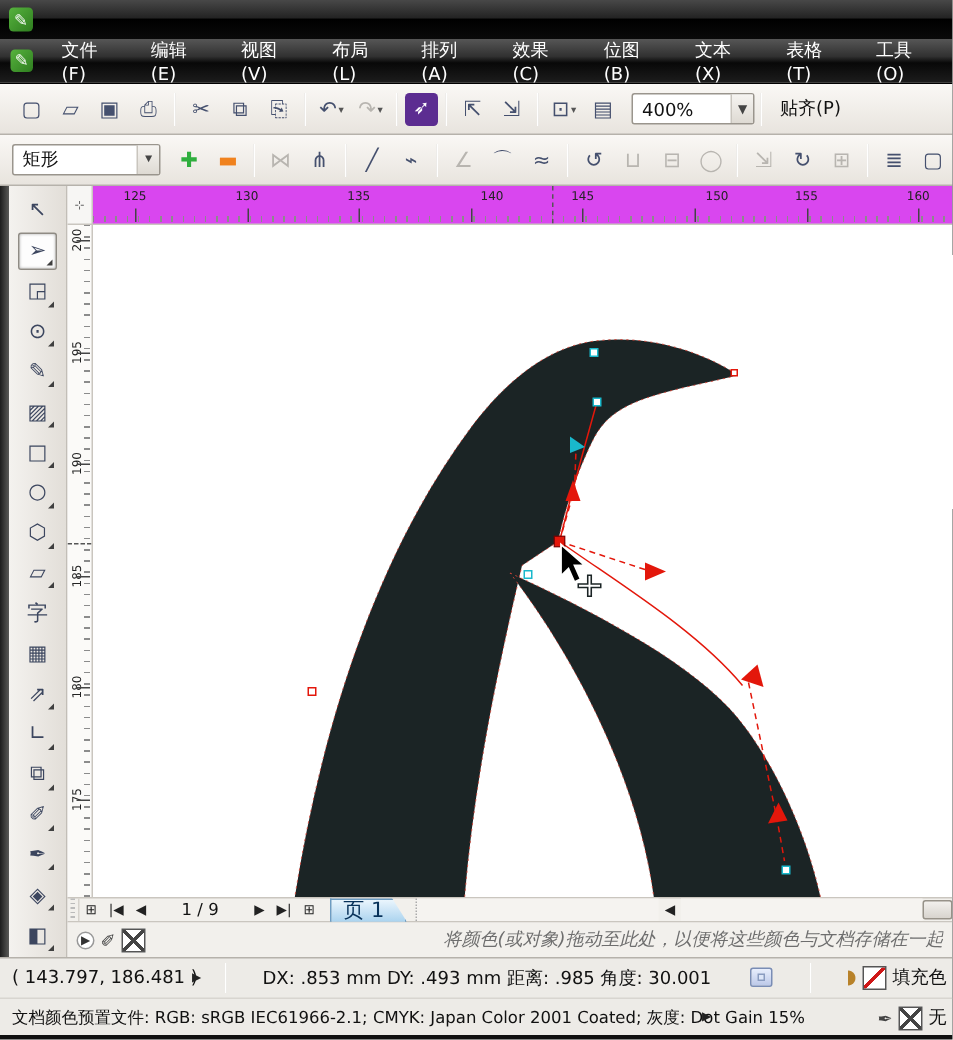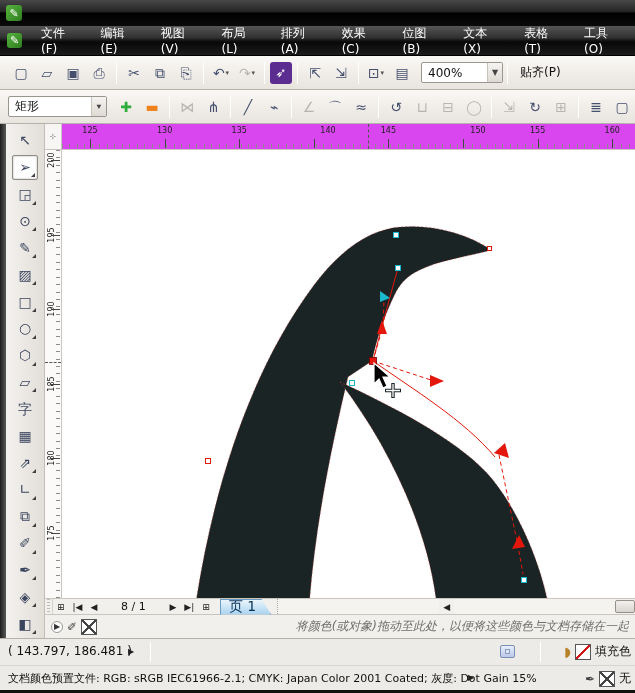--- a/index.html
+++ b/index.html
@@ -430,21 +430,21 @@
         <path d="M331,234 L331,247 M324,240.5 L338,240.5" stroke="#fff" stroke-width="1.3"></path>
       </g>
     </svg>
   </div>
 
   <div class="pagebar">
     <div class="grip"></div>
     <div class="nav-btn">⊞</div>
     <div class="nav-btn">|◀</div>
     <div class="nav-btn">◀</div>
-    <div class="page-indicator">8 / 1</div>
+    <div class="page-indicator">1 / 9</div>
     <div class="nav-btn">▶</div>
     <div class="nav-btn">▶|</div>
     <div class="nav-btn">⊞</div>
     <div class="page-tab">页 1</div>
     <div class="hscroll-track"></div>
     <div class="nav-btn">◀</div>
     <div class="hscroll-track" style="margin-left:0;border-left:none;"></div>
     <div class="hscroll-thumb"></div>
   </div>
 
@@ -452,20 +452,21 @@
     <div class="pal-flyout">▶</div>
     <div class="pal-eyedropper">✐</div>
     <div class="swatch none-x"></div>
     <div class="palette-hint">将颜色(或对象)拖动至此处，以便将这些颜色与文档存储在一起</div>
   </div>
 
   <div class="status1">
     <div class="coords">( 143.797, 186.481 )</div>
     <div class="coords-flyout flyout-arrow">▶</div>
     <div class="status-sep" style="left:150px;"></div>
+    <div class="delta-info">DX: .853 mm DY: .493 mm 距离: .985 角度: 30.001</div>
     <div class="monitor-icon"></div>
     <div class="status-sep" style="left:540px;"></div>
     <div class="fill-cluster">
       <span class="bucket-icon">◗</span>
       <span class="swatch none-diag"></span>
       <span class="status-label">填充色</span>
     </div>
   </div>
 
   <div class="status2">

